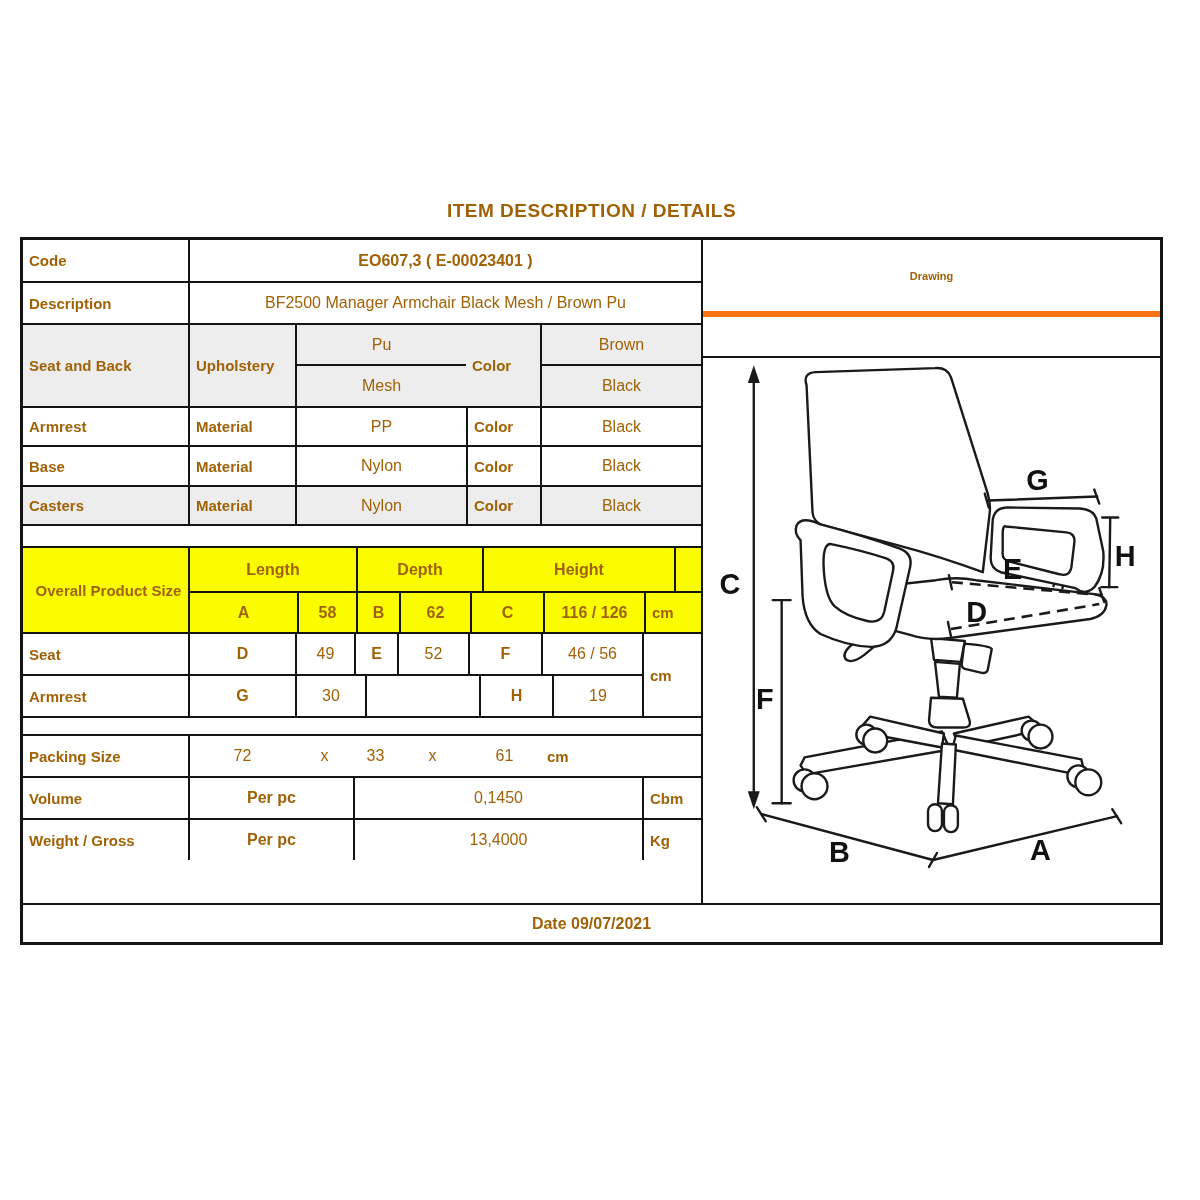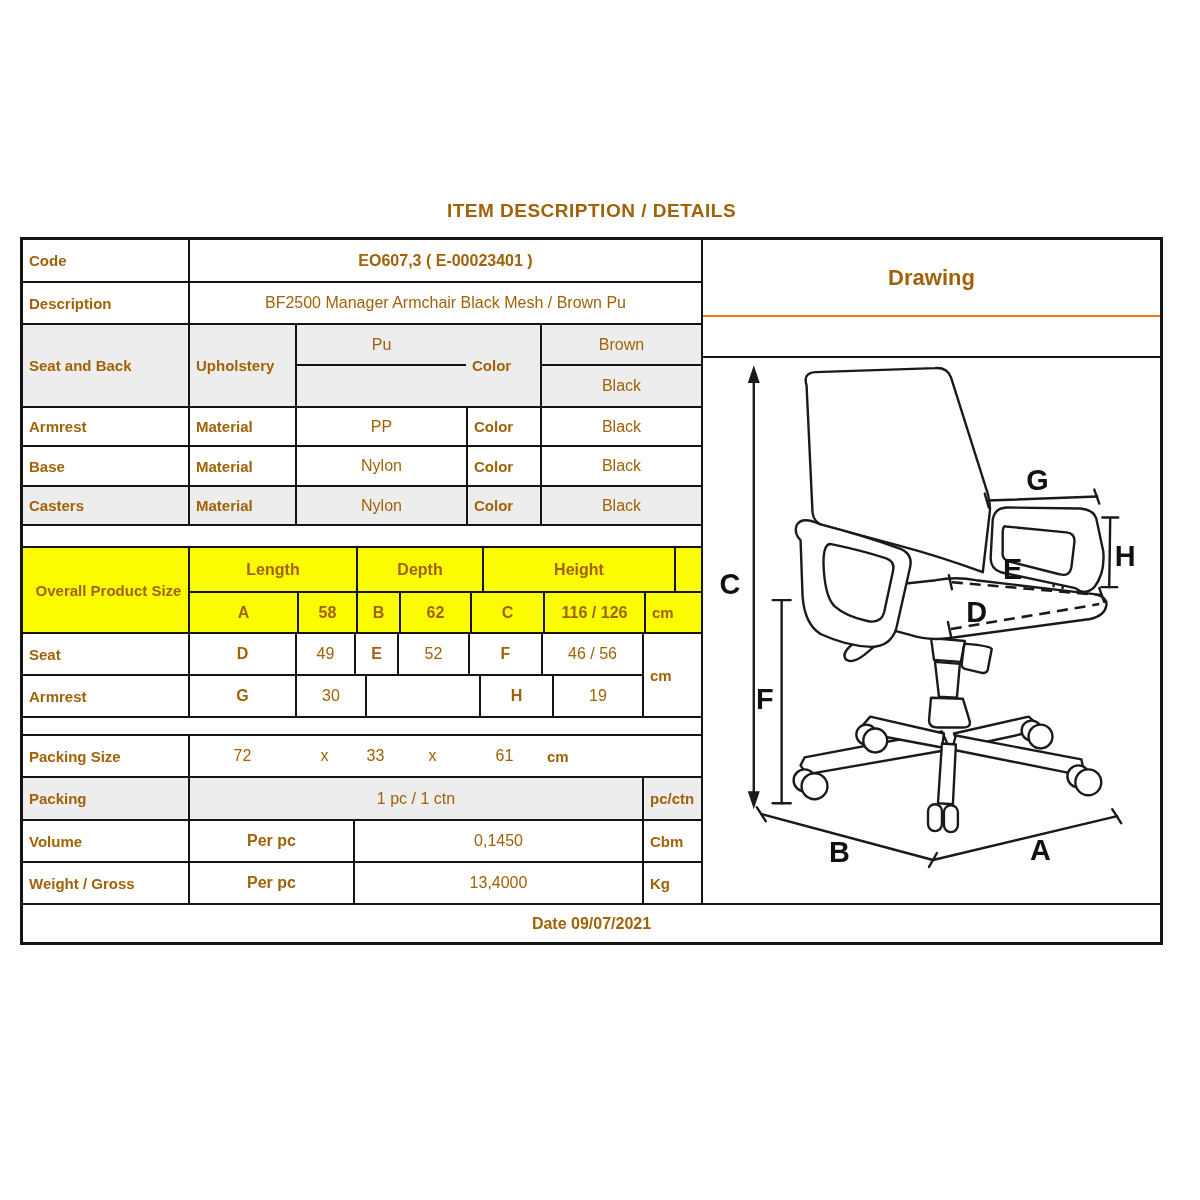--- a/index.html
+++ b/index.html
@@ -20,22 +20,22 @@
   .lab{font-weight:bold;font-size:15px;padding-left:6px;}
   .cen{justify-content:center;text-align:center;}
   .b{font-weight:bold;}
   .unit{font-weight:bold;font-size:15px;padding-left:6px;}
   .gray{background:#ededed;}
   .yellow{background:#fcfc00;}
   .stack{display:flex;flex-direction:column;box-sizing:border-box;border-left:2px solid #141414;}
   .stack .sub{box-sizing:border-box;display:flex;align-items:center;justify-content:center;font-size:16px;}
   .stack .sub.divider{border-bottom:2px solid #141414;}
   .gaprow{box-sizing:border-box;border-bottom:2px solid #141414;background:#fff;}
-  .drawhead{height:77px;box-sizing:border-box;border-bottom:2px solid #f97316;
-            display:flex;align-items:center;justify-content:center;font-weight:bold;font-size:22px;}
+  .drawhead{height:77px;box-sizing:border-box;border-bottom:6px solid #f97316;
+            display:flex;align-items:center;justify-content:center;font-weight:bold;font-size:11px;}
   .drawband{height:41px;box-sizing:border-box;border-bottom:2px solid #141414;}
   .drawarea{height:537px;position:relative;}
   .drawarea svg{display:block;}
   .daterow{height:39px;box-sizing:border-box;border-top:2px solid #141414;
            display:flex;align-items:center;justify-content:center;font-weight:bold;font-size:16px;}
   svg .ln{stroke:#1a1a1a;stroke-width:2.4;fill:none;stroke-linecap:round;stroke-linejoin:round;}
   svg .sh{stroke:#1a1a1a;stroke-width:2.4;fill:#ffffff;stroke-linejoin:round;}
   svg .dash{stroke:#1a1a1a;stroke-width:2.6;fill:none;stroke-dasharray:11 7;}
   svg text{font-family:"Liberation Sans","DejaVu Sans",sans-serif;font-weight:bold;
            font-size:29px;fill:#111;text-anchor:middle;}
@@ -59,20 +59,21 @@
         <div class="row" style="height:42px">
           <div class="c lab" style="width:165px">Description</div>
           <div class="c cen" style="flex:1">BF2500 Manager Armchair Black Mesh / Brown Pu</div>
         </div>
 
         <div class="row gray" style="height:83px">
           <div class="c lab" style="width:165px">Seat and Back</div>
           <div class="c lab" style="width:107px">Upholstery</div>
           <div class="stack" style="width:171px">
             <div class="sub divider" style="height:41px">Pu</div>
+            <div class="sub" style="flex:1">Mesh</div>
           </div>
           <div class="c lab" style="width:74px">Color</div>
           <div class="stack" style="flex:1">
             <div class="sub divider" style="height:41px">Brown</div>
             <div class="sub" style="flex:1">Black</div>
           </div>
         </div>
 
         <div class="row" style="height:39px">
           <div class="c lab" style="width:165px">Armrest</div>
@@ -149,25 +150,20 @@
         <div class="row" style="height:42px">
           <div class="c lab" style="width:165px">Packing Size</div>
           <div class="c cen" style="width:107px">72</div>
           <div class="c cen nb" style="width:59px">x</div>
           <div class="c cen nb" style="width:43px">33</div>
           <div class="c cen nb" style="width:71px">x</div>
           <div class="c cen nb" style="width:73px">61</div>
           <div class="c unit nb" style="flex:1">cm</div>
         </div>
 
-        <div class="row gray" style="height:43px">
-          <div class="c lab" style="width:165px">Packing</div>
-          <div class="c cen" style="width:454px">1 pc / 1 ctn</div>
-          <div class="c unit" style="flex:1">pc/ctn</div>
-        </div>
 
         <div class="row" style="height:42px">
           <div class="c lab" style="width:165px">Volume</div>
           <div class="c cen b" style="width:165px">Per pc</div>
           <div class="c cen" style="width:289px">0,1450</div>
           <div class="c unit" style="flex:1">Cbm</div>
         </div>
 
         <div class="row" style="height:40px;border-bottom:0">
           <div class="c lab" style="width:165px">Weight / Gross</div>

